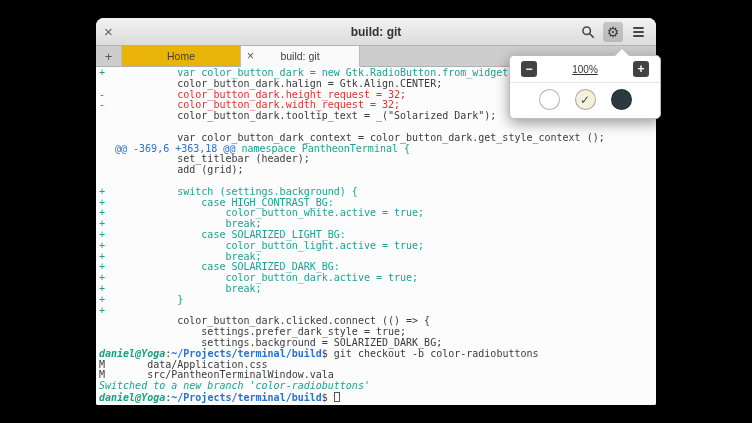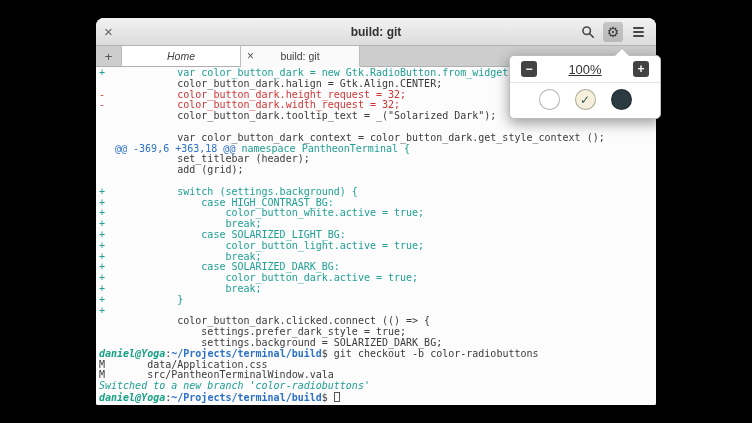--- a/index.html
+++ b/index.html
@@ -28,21 +28,21 @@
   .hamburger i{display:block;width:11px;height:2px;background:#474747;border-radius:1px;}
   
   .tabbar{
     height:20px;flex:0 0 20px;background:#cdcdcd;border-bottom:1px solid #b0b0b0;
     display:flex;align-items:stretch;font-size:10.5px;color:#3f3f3f;
   }
   .addtab{width:25px;display:flex;align-items:center;justify-content:center;
     border-right:1px solid #bcbcbc;font-size:13px;color:#555;}
   .tab{width:118px;display:flex;align-items:center;justify-content:center;
     position:relative;border-right:1px solid #bcbcbc;}
-  .tab.inactive{background:#ffffff;font-style:italic;}
+  .tab.inactive{background:#eab308;}
   .tab.active{background:#fafafa;border-bottom:1px solid #fafafa;margin-bottom:-1px;}
   .tab-close{position:absolute;left:6px;top:0;bottom:0;display:flex;align-items:center;
     font-size:12px;color:#555;}
   
   .terminal{
     flex:1;background:#fcfcfc;padding:1px 3px;overflow:hidden;
     font-family:"DejaVu Sans Mono",monospace;font-size:10px;line-height:10.8px;white-space:pre;
   }
   .tline{min-height:10.8px;}
   .c-added{color:#1fa094;}
@@ -63,21 +63,21 @@
   }
   .popover .arrow{
     position:absolute;top:-7px;left:105px;width:0;height:0;
     border-left:7px solid transparent;border-right:7px solid transparent;
     border-bottom:7px solid #fff;filter:drop-shadow(0 -1px 0 #bdbdbd);
   }
   .zoom-row{display:flex;align-items:center;justify-content:space-between;
     padding:5px 11px;border-bottom:1px solid #e4e4e4;}
   .zoom-btn{width:16px;height:16px;background:#434343;border-radius:3px;color:#fff;
     display:flex;align-items:center;justify-content:center;font-size:12px;line-height:1;font-weight:bold;}
-  .zoom-label{font-size:13px;color:#333;text-decoration:underline;}
+  .zoom-label{font-size:10px;color:#333;text-decoration:underline;}
   .themes-row{display:flex;justify-content:center;gap:15px;padding:6px 0 8px;}
   .theme-circle{width:21px;height:21px;border-radius:50%;box-sizing:border-box;
     border:1px solid rgba(0,0,0,.3);display:flex;align-items:center;justify-content:center;}
   .theme-circle .check{font-family:"DejaVu Sans",sans-serif;font-size:12px;font-weight:bold;color:#2f565c;line-height:1;}
 </style>
 </head>
 <body>
 
 <div class="window">
 

